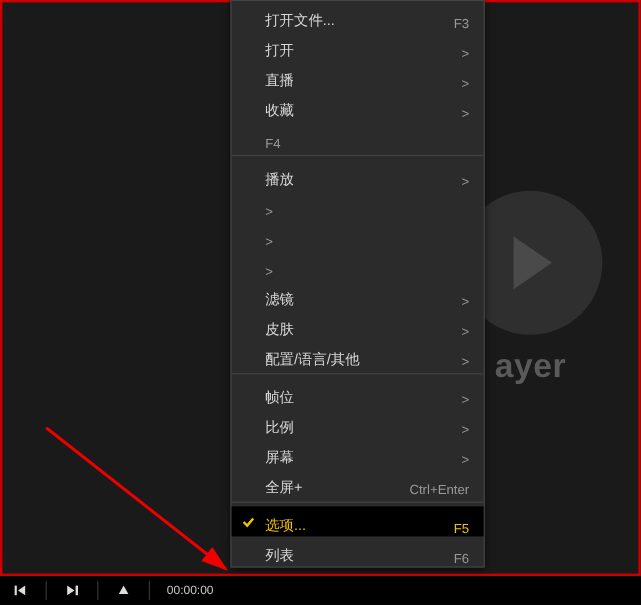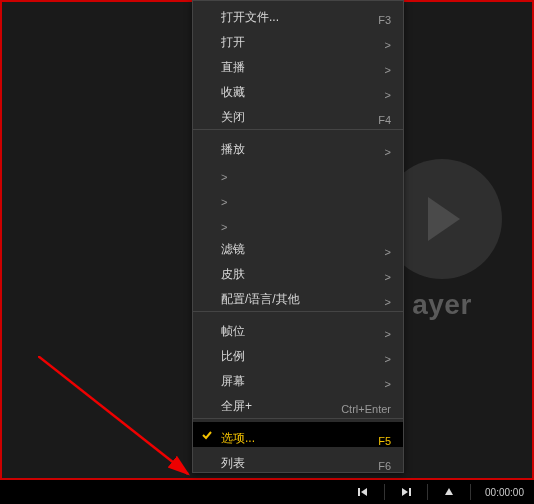--- a/index.html
+++ b/index.html
@@ -50,21 +50,20 @@
   .control-bar {
     position: absolute;
     left: 0; right: 0; bottom: 0; height: 24px;
     background: #000;
     display: flex;
     align-items: center;
     gap: 14px;
     padding: 0 10px;
     color: #ccc;
     font-size: 10px;
-    justify-content: flex-end;
   }
   .ctrl-btn { width: 14px; height: 14px; cursor: pointer; display: flex; align-items: center; justify-content: center; }
   .sep { width: 1px; height: 16px; background: #333; }
 
   .context-menu {
     position: absolute;
     left: 192px; top: 0;
     width: 212px;
     background: #2b2b2b;
     border: 1px solid #444;
@@ -146,21 +145,20 @@
     </div>
     <div class="menu-item">
       <span class="label">直播</span>
       <span class="shortcut">&gt;</span>
     </div>
     <div class="menu-item">
       <span class="label">收藏</span>
       <span class="shortcut">&gt;</span>
     </div>
     <div class="menu-item">
-      <span class="label">关闭</span>
       <span class="shortcut">F4</span>
     </div>
     <div class="menu-sep"></div>
     <div class="menu-item">
       <span class="label">播放</span>
       <span class="shortcut">&gt;</span>
     </div>
     <div class="menu-item">
       <span class="shortcut">&gt;</span>
     </div>

